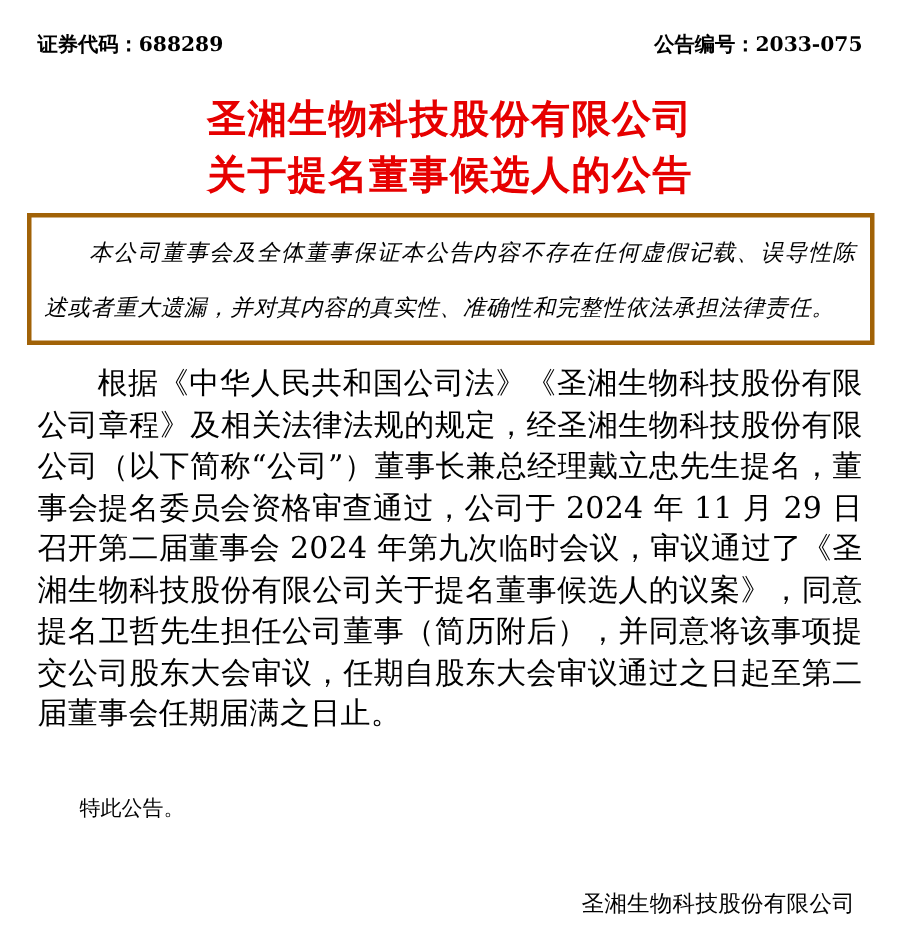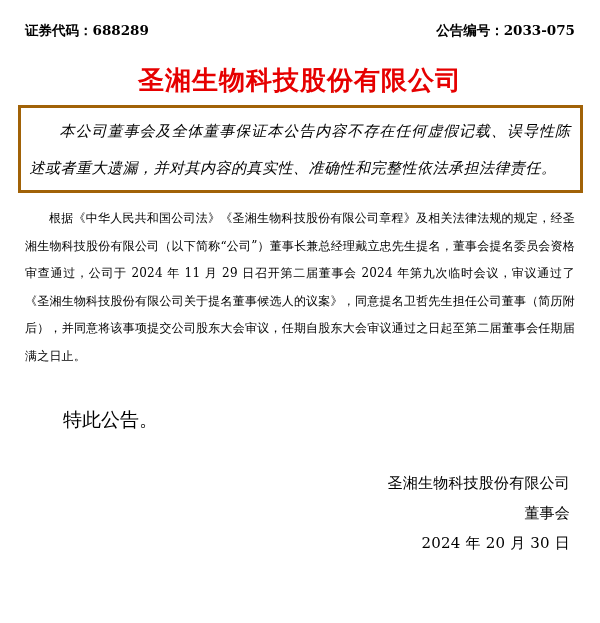--- a/index.html
+++ b/index.html
@@ -47,29 +47,29 @@
     font-size: 15px;
     line-height: 37px;
     font-style: italic;
     font-family: "DejaVu Serif", serif;
     text-indent: 2em;
     text-align: justify;
     letter-spacing: 0.5px;
   }
   .body-paragraph {
     margin: 12px 25px 0 25px;
-    font-size: 12px;
+    font-size: 20px;
     line-height: 27.5px;
     text-align: justify;
     text-indent: 2em;
     letter-spacing: 0.2px;
   }
   .closing {
     margin: 36px 25px 16px 25px;
-    font-size: 19px;
+    font-size: 14px;
     line-height: 27.5px;
     text-indent: 2em;
   }
   .signature-block {
     margin-top: 34px;
     padding-right: 30px;
     text-align: right;
     font-size: 15px;
     line-height: 30px;
     letter-spacing: 0.2px;
@@ -80,20 +80,21 @@
 
 <div class="page">
 
   <div class="header-row">
     <span>证券代码：688289</span>
     <span>公告编号：2033-075</span>
   </div>
 
   <div class="title-block">
     <div>圣湘生物科技股份有限公司</div>
+    <div>关于提名董事候选人的公告</div>
   </div>
 
   <div class="statement-box">
     <span>本公司董事会及全体董事保证本公告内容不存在任何虚假记载、误导性陈述或者重大遗漏，并对其内容的真实性、准确性和完整性依法承担法律责任。</span>
   </div>
 
   <div class="body-paragraph">根据《中华人民共和国公司法》《圣湘生物科技股份有限公司章程》及相关法律法规的规定，经圣湘生物科技股份有限公司（以下简称“公司”）董事长兼总经理戴立忠先生提名，董事会提名委员会资格审查通过，公司于 2024 年 11 月 29 日召开第二届董事会 2024 年第九次临时会议，审议通过了《圣湘生物科技股份有限公司关于提名董事候选人的议案》，同意提名卫哲先生担任公司董事（简历附后），并同意将该事项提交公司股东大会审议，任期自股东大会审议通过之日起至第二届董事会任期届满之日止。</div>
 
   <div class="closing">特此公告。</div>
 

